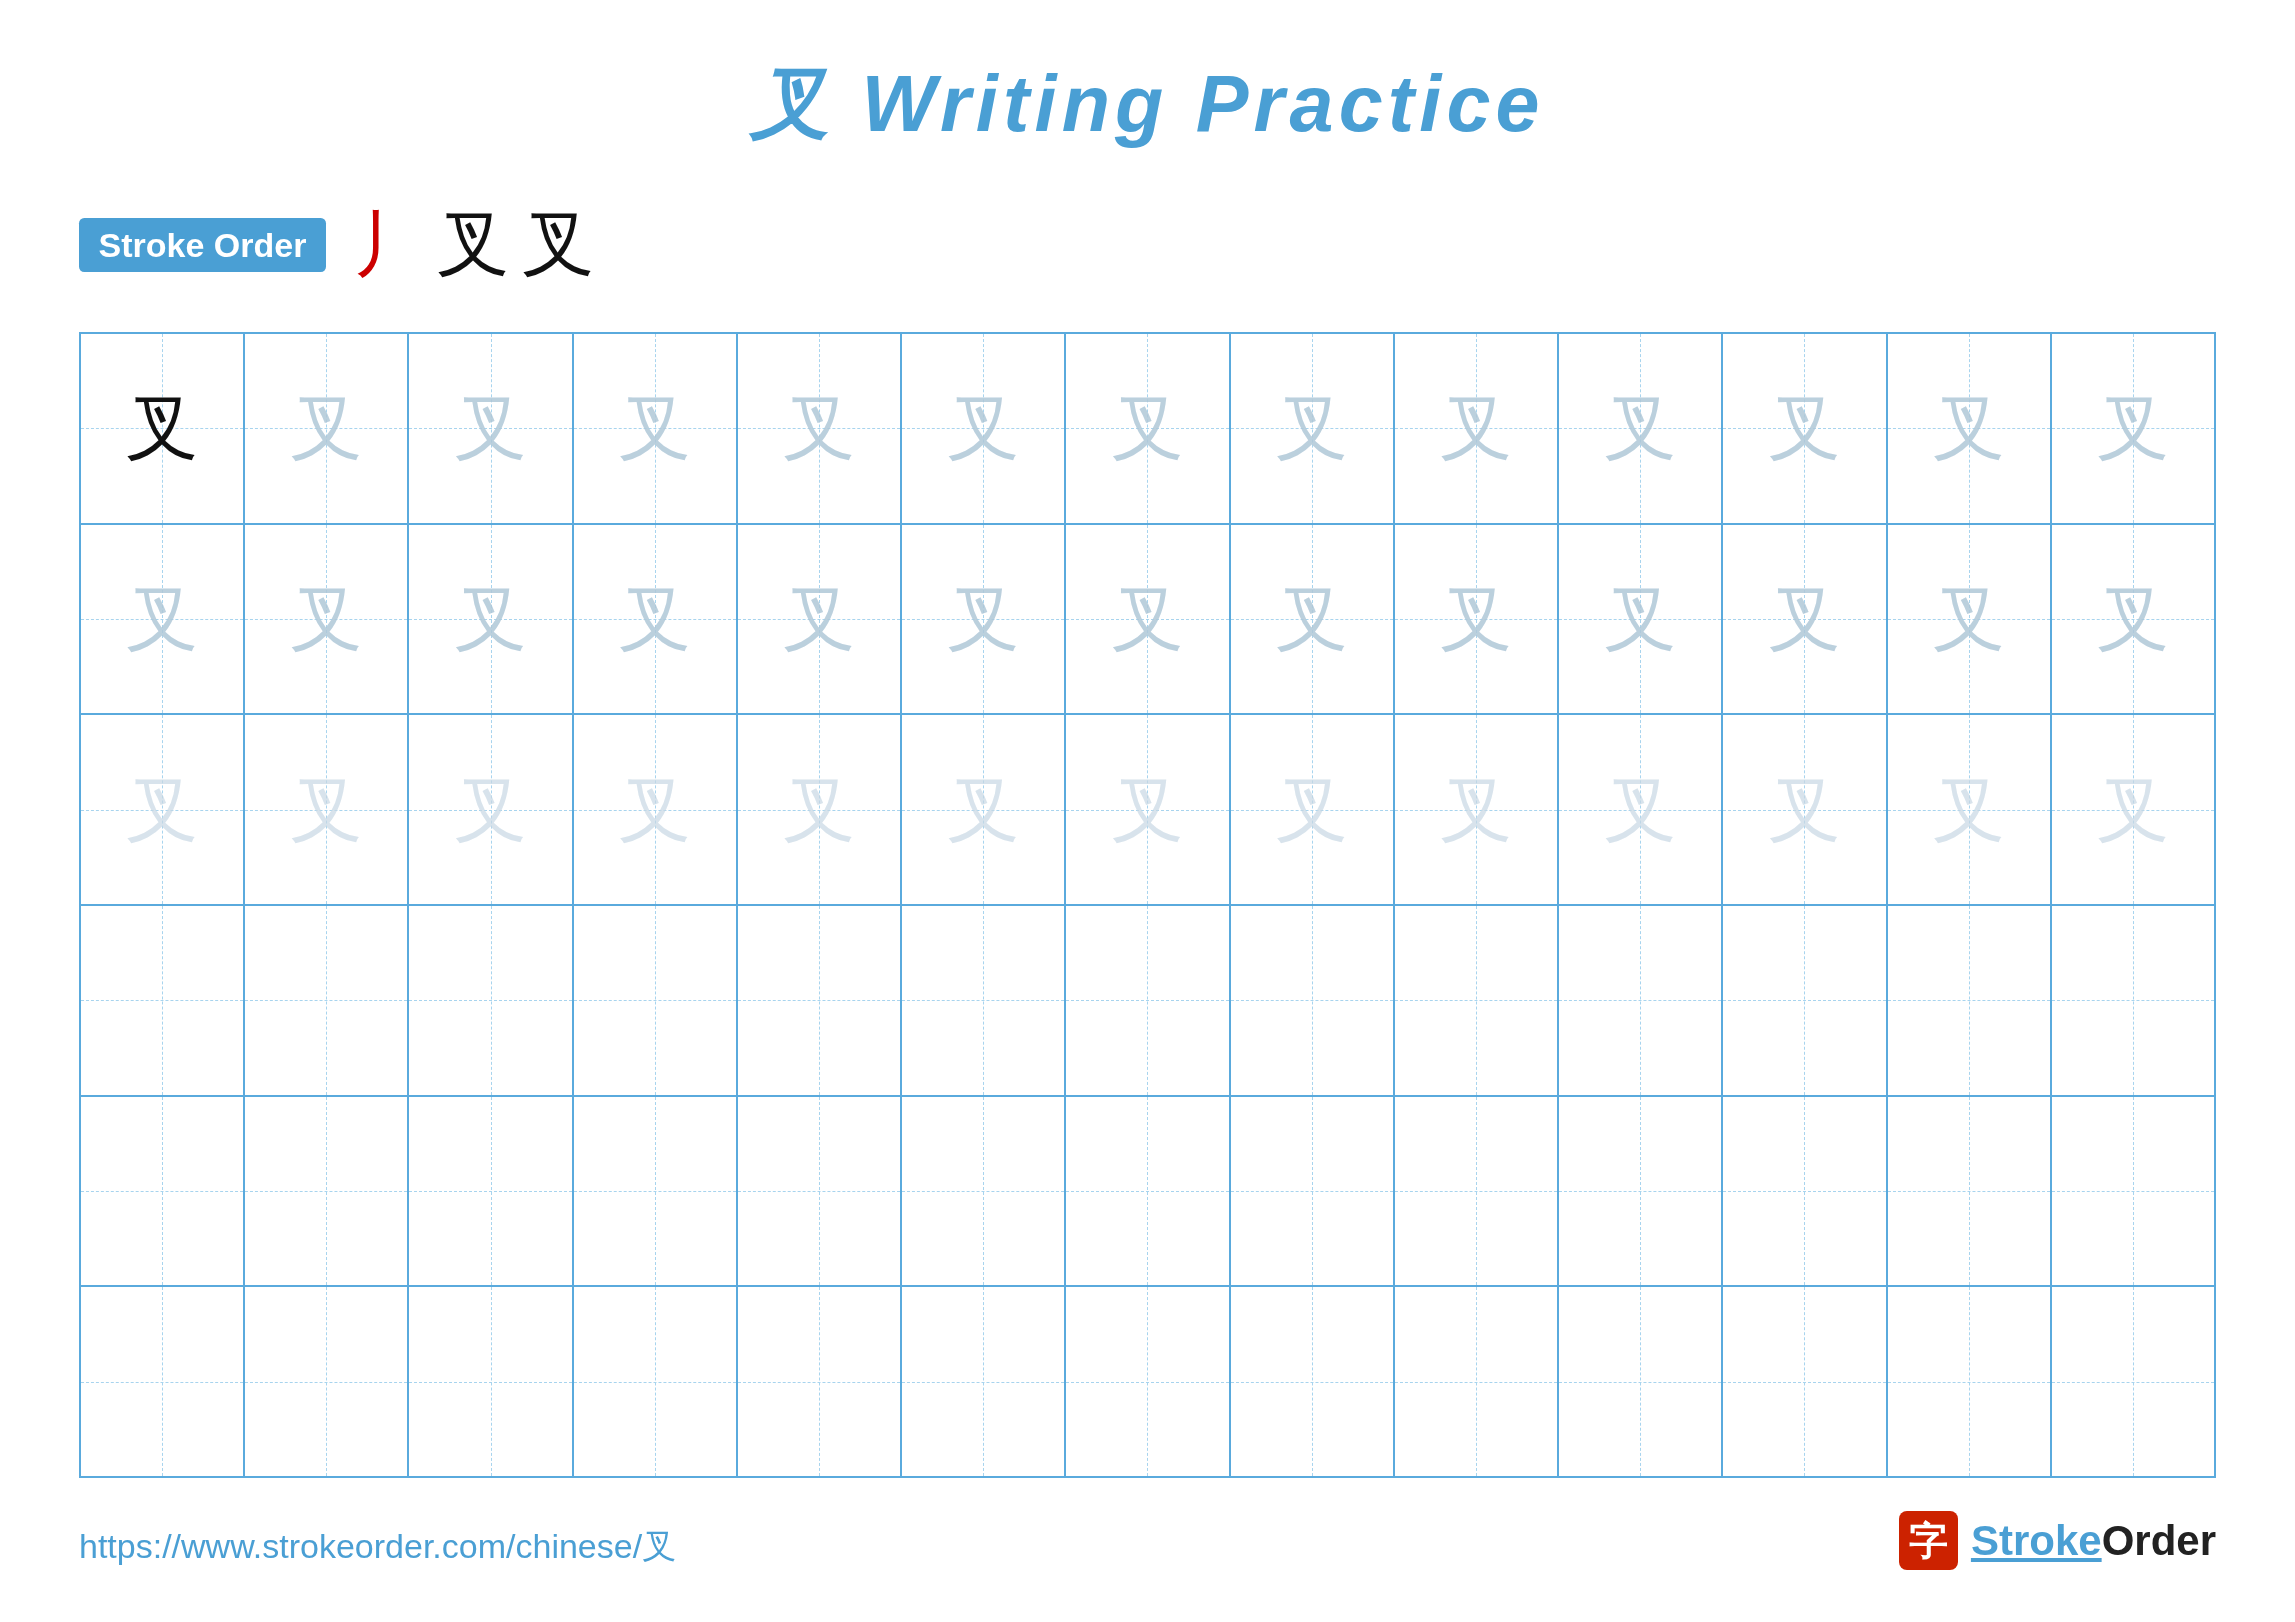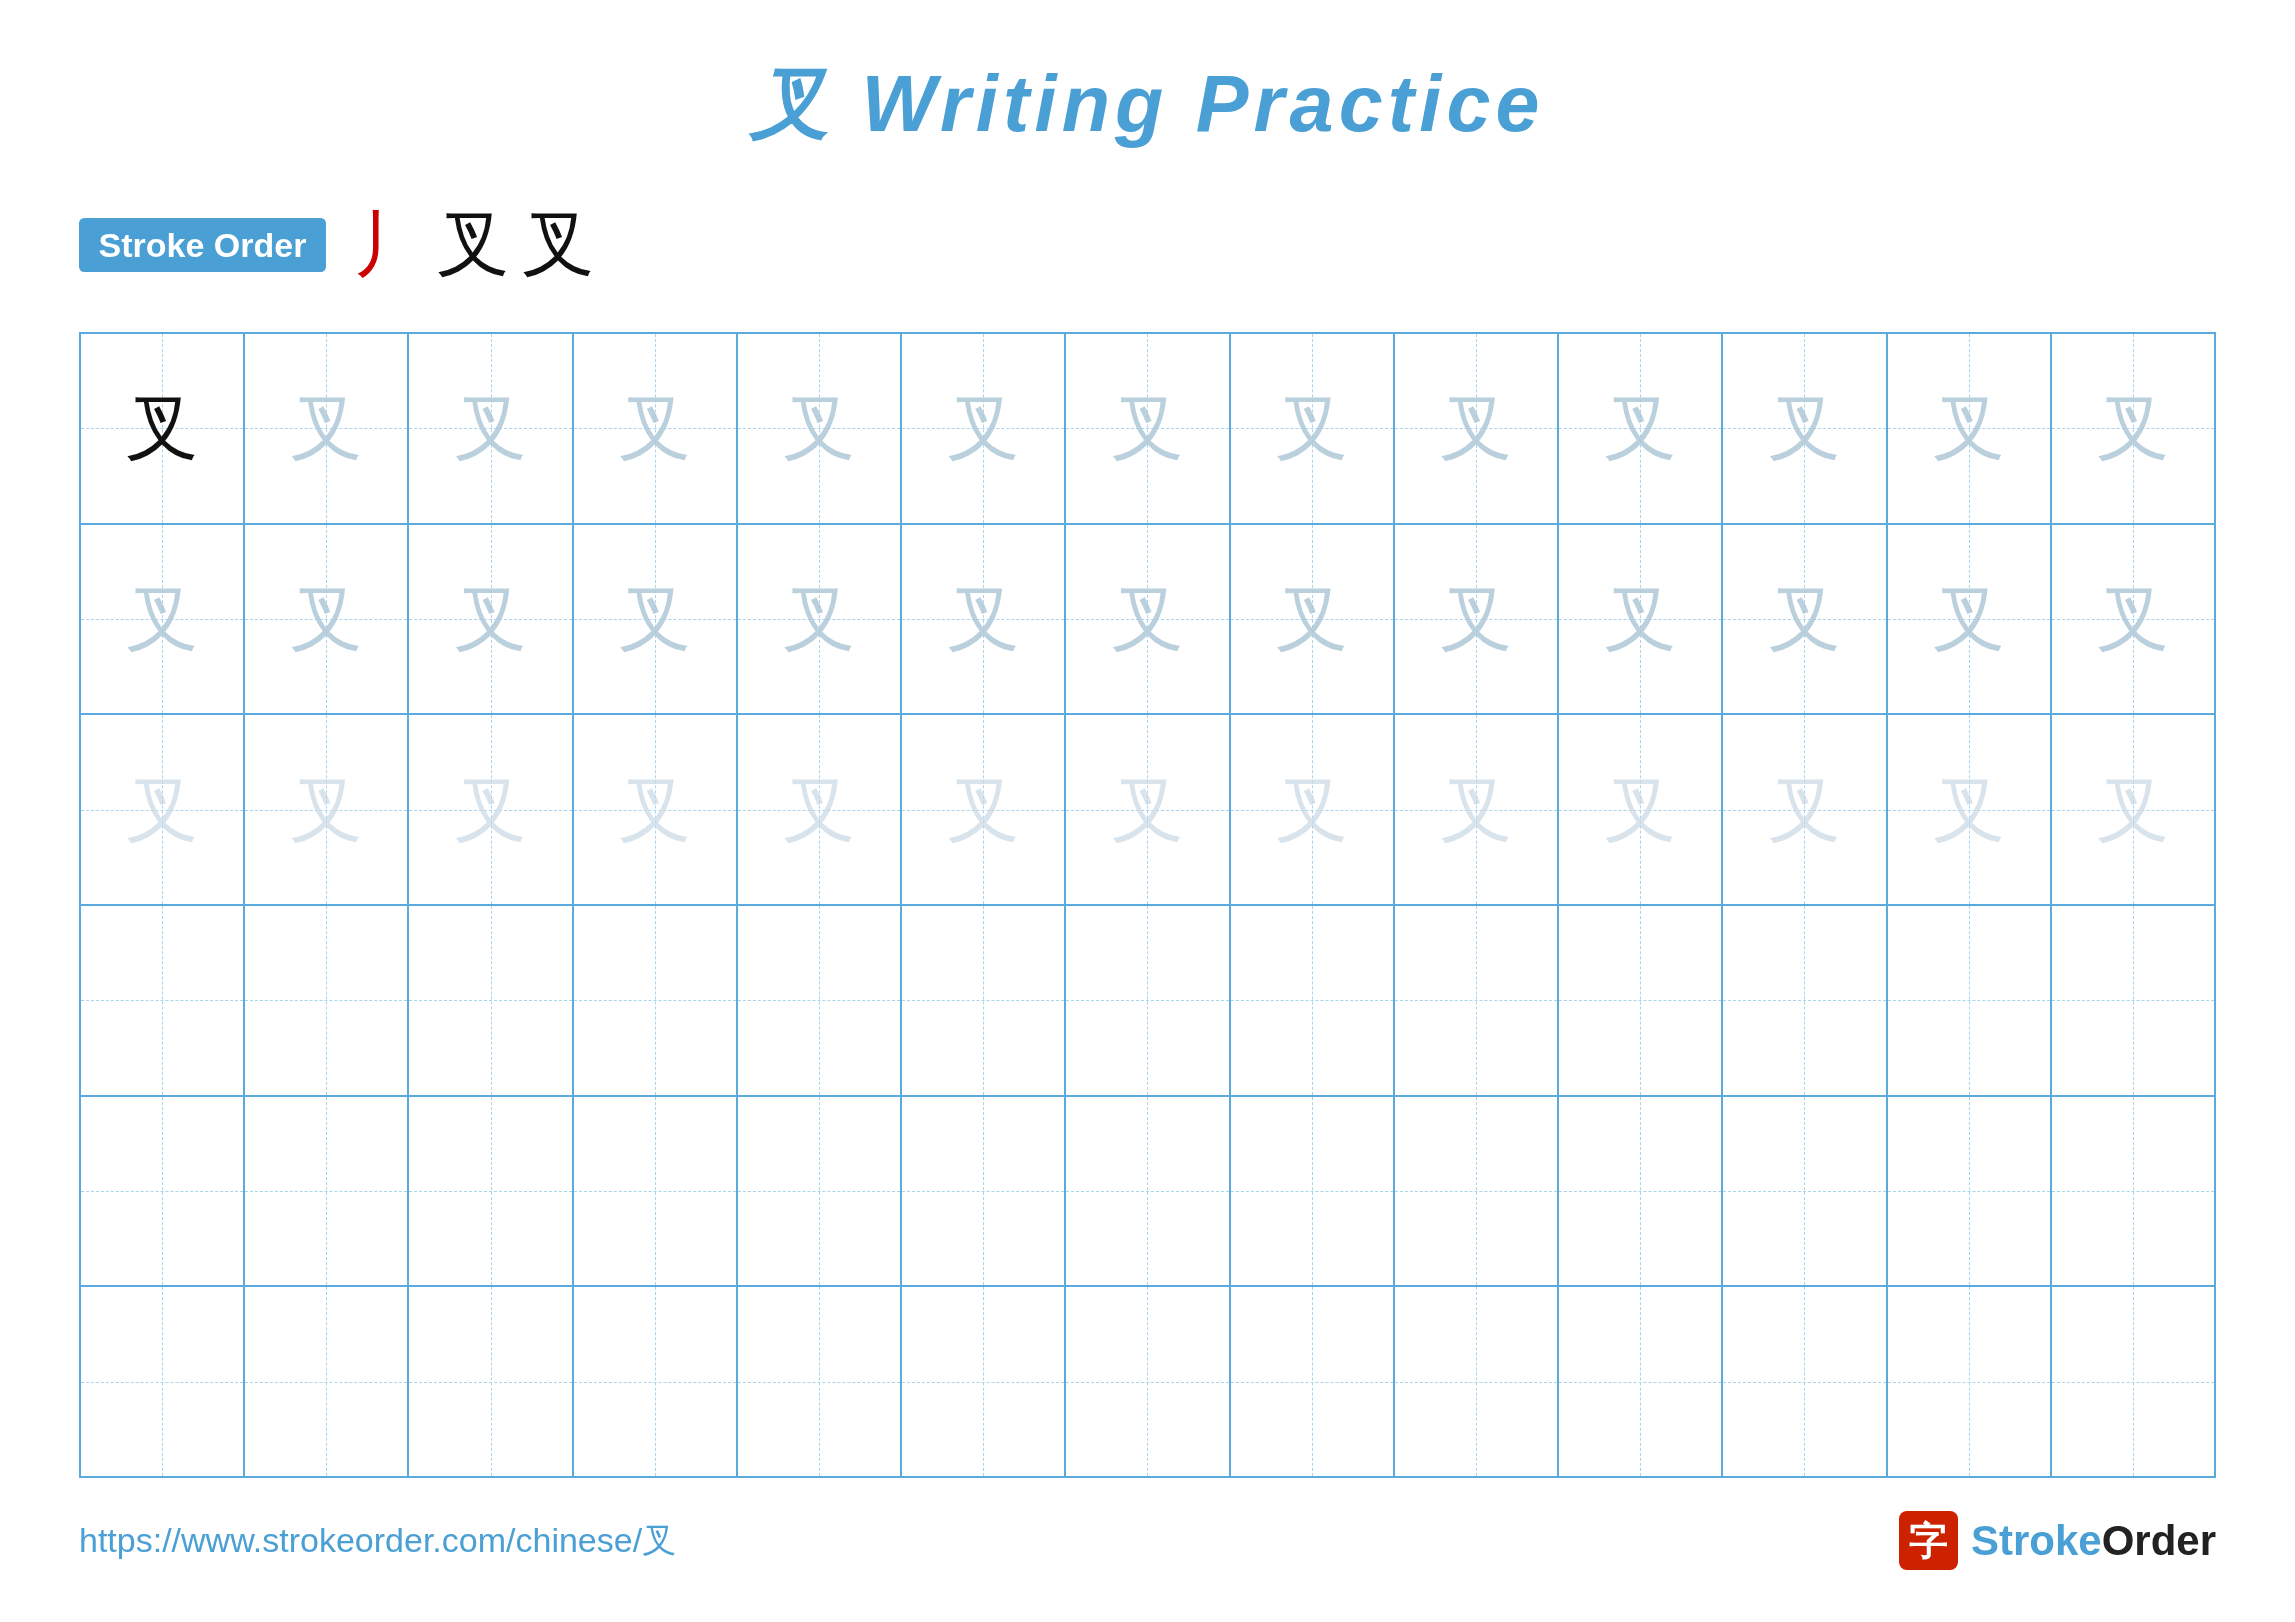--- a/index.html
+++ b/index.html
@@ -121,21 +121,21 @@
 
     .char-light-2 {
       color: #c8d8e4;
       opacity: 0.7;
     }
 
     
     .footer {
       display: flex;
       justify-content: space-between;
-      align-items: center;
+      align-items: flex-end;
       margin-top: 33px;
     }
 
     .footer-url {
       color: #4a9fd4;
       font-size: 34px;
       text-decoration: none;
     }
 
     .footer-logo {
@@ -158,20 +158,21 @@
     }
 
     .logo-text {
       font-size: 42px;
       font-weight: bold;
       color: #222;
     }
 
     .logo-text span {
       color: #4a9fd4;
+      text-decoration: underline;
     }
   </style>
 </head>
 <body>
 
 <div class="page">
 
   <div class="title-area">
     <span class="title-text">叉 Writing Practice</span>
   </div>

